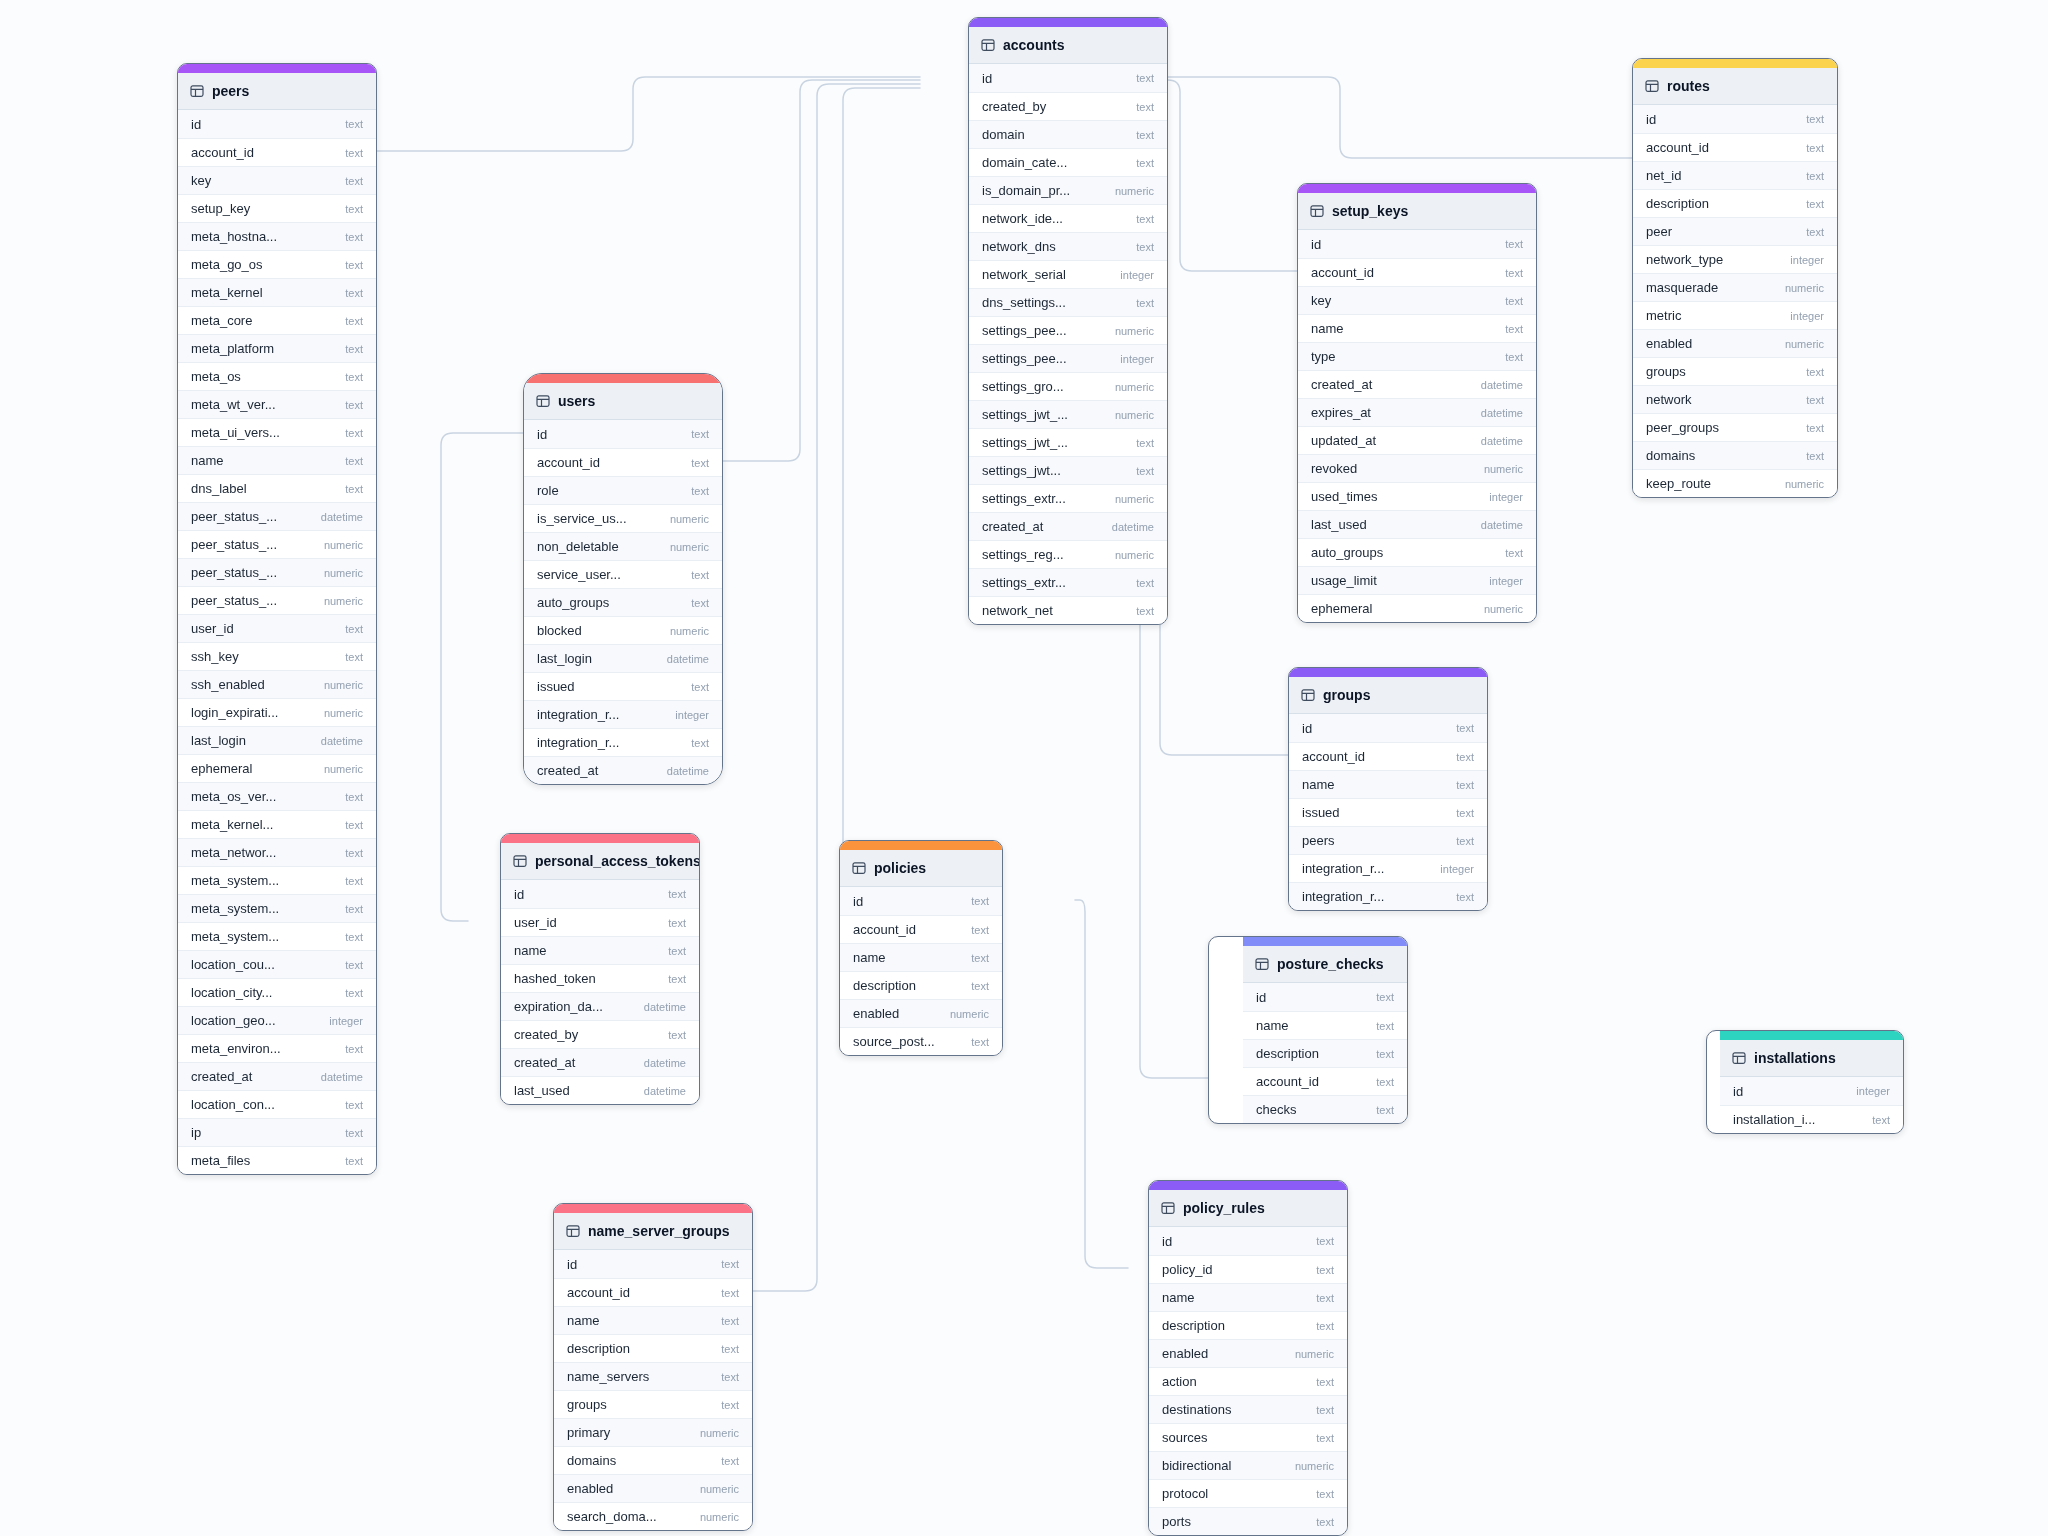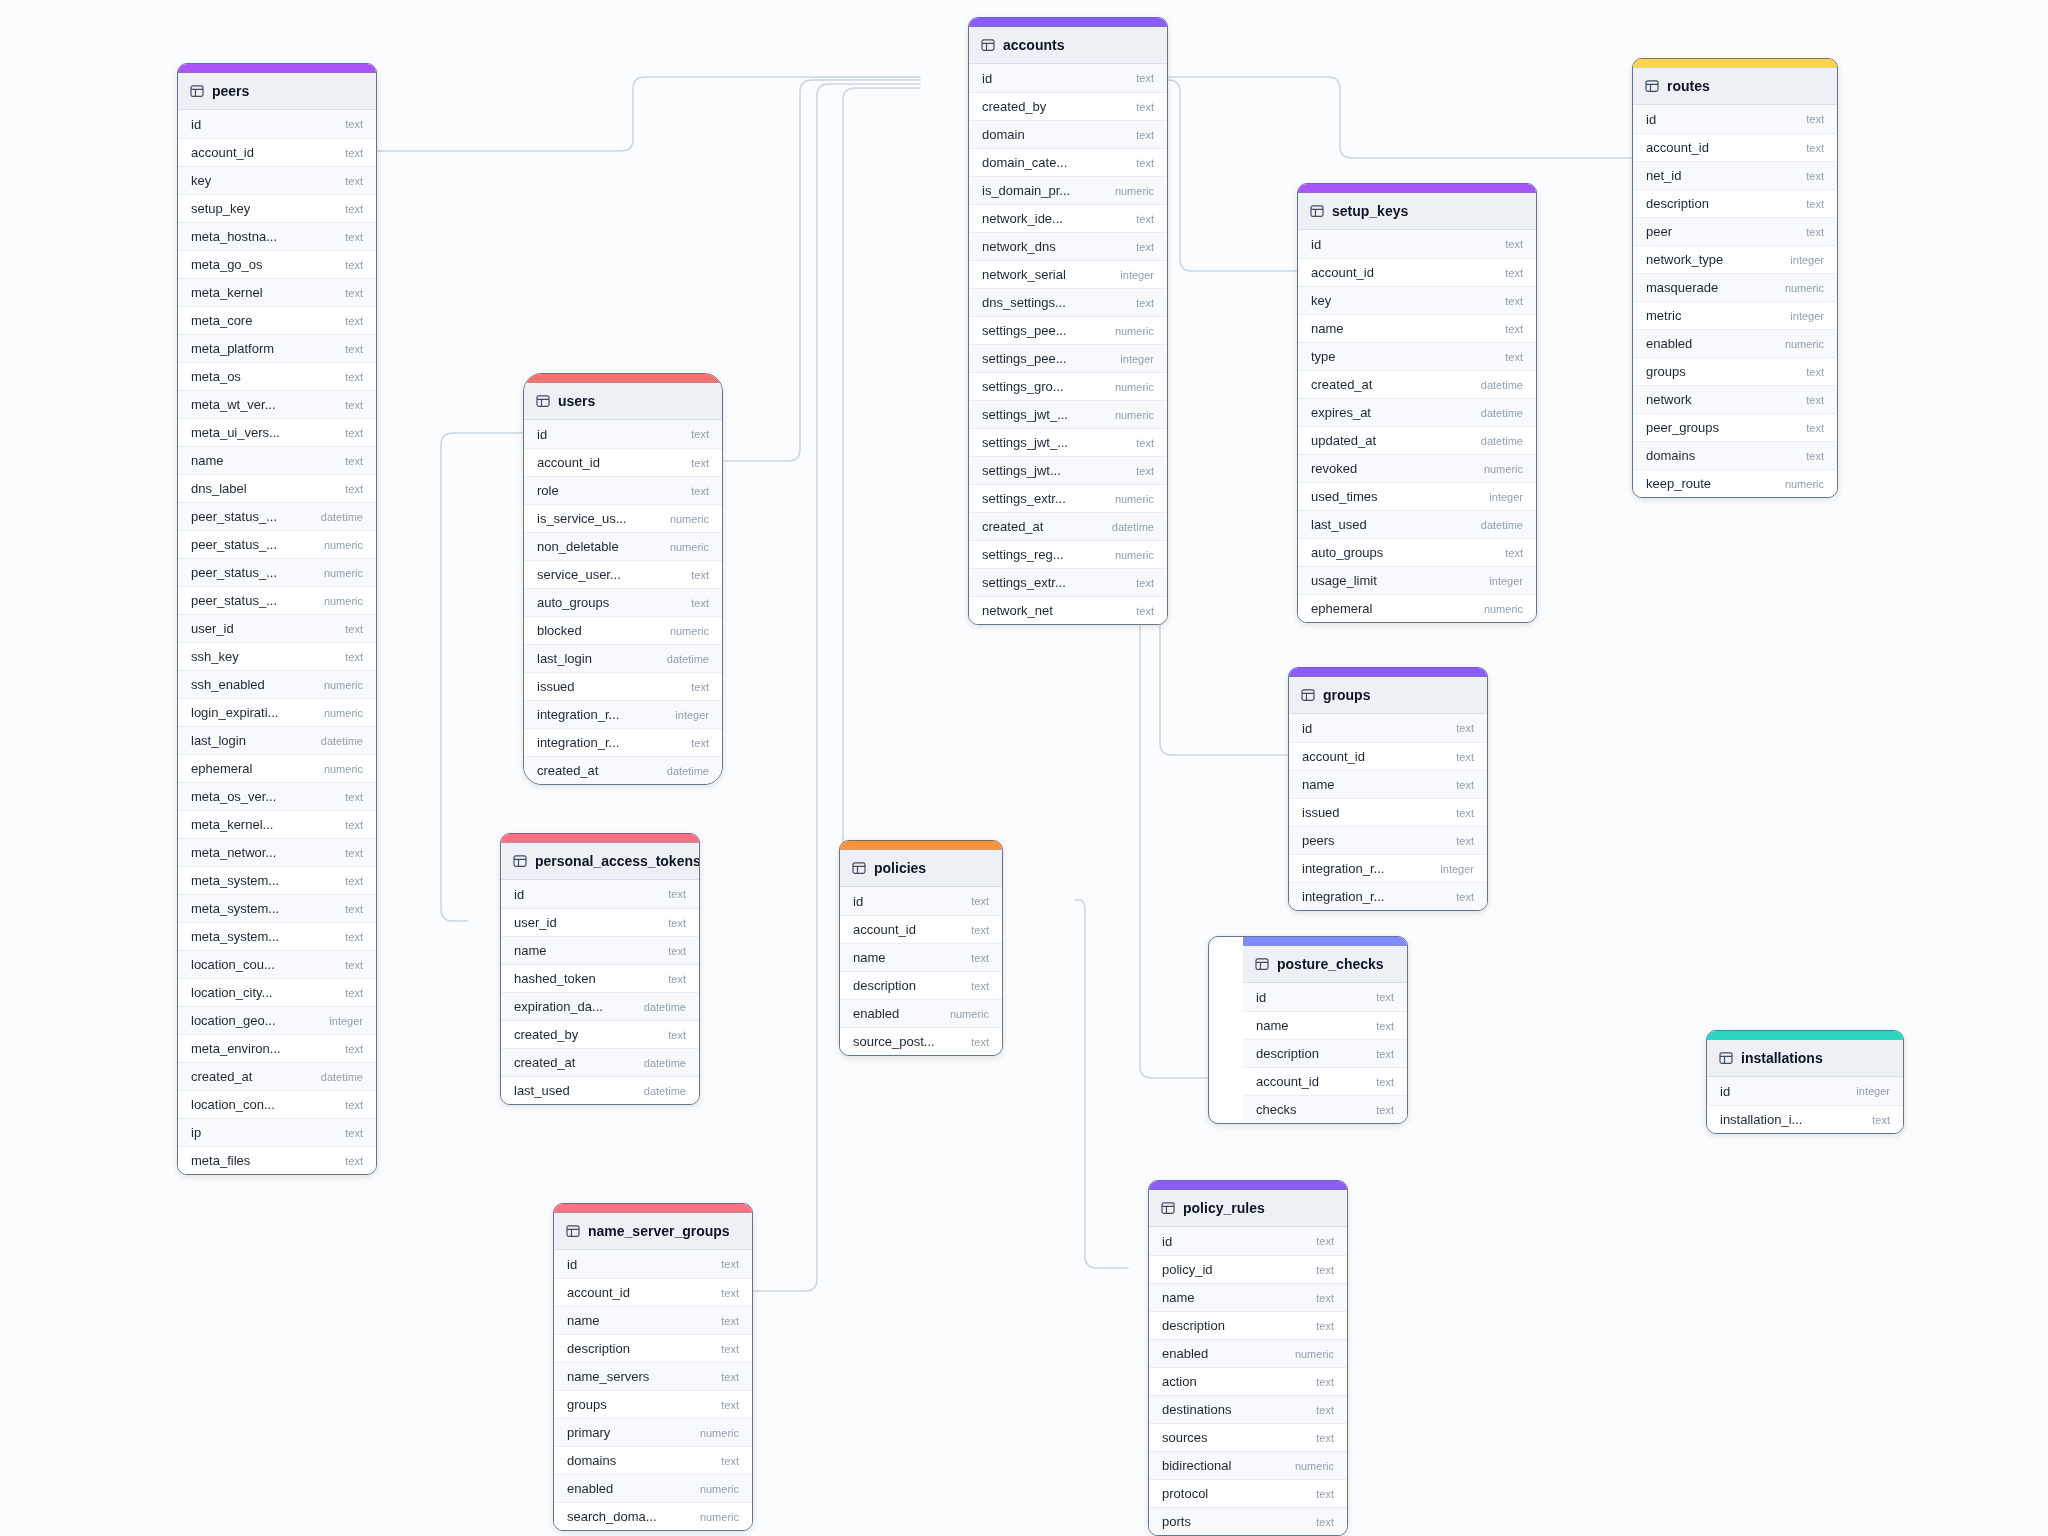--- a/index.html
+++ b/index.html
@@ -744,21 +744,21 @@
       </div>
       <div class="frow">
         <span class="fname">domains</span>
         <span class="ftype">text</span>
       </div>
       <div class="frow odd">
         <span class="fname">keep_route</span>
         <span class="ftype">numeric</span>
       </div>
     </div>
-    <div class="card" style="left: 1706px; top: 1030px; width: 198px;">
+    <div class="card" style="left: 1706px; top: 1030px; width: 198px; padding-left: 13px;">
       <div class="accent" style="background: rgb(45, 212, 191);"></div>
       <div class="thead">
         <svg class="ticon" viewBox="0 0 14 14">
           <rect x="1" y="1.8" width="12" height="10.6" rx="1.8"></rect>
           <path d="M1 5.3h12M5.5 5.3v7.1"></path>
         </svg>
         <span class="tname">installations</span>
       </div>
       <div class="frow">
         <span class="fname">id</span>

